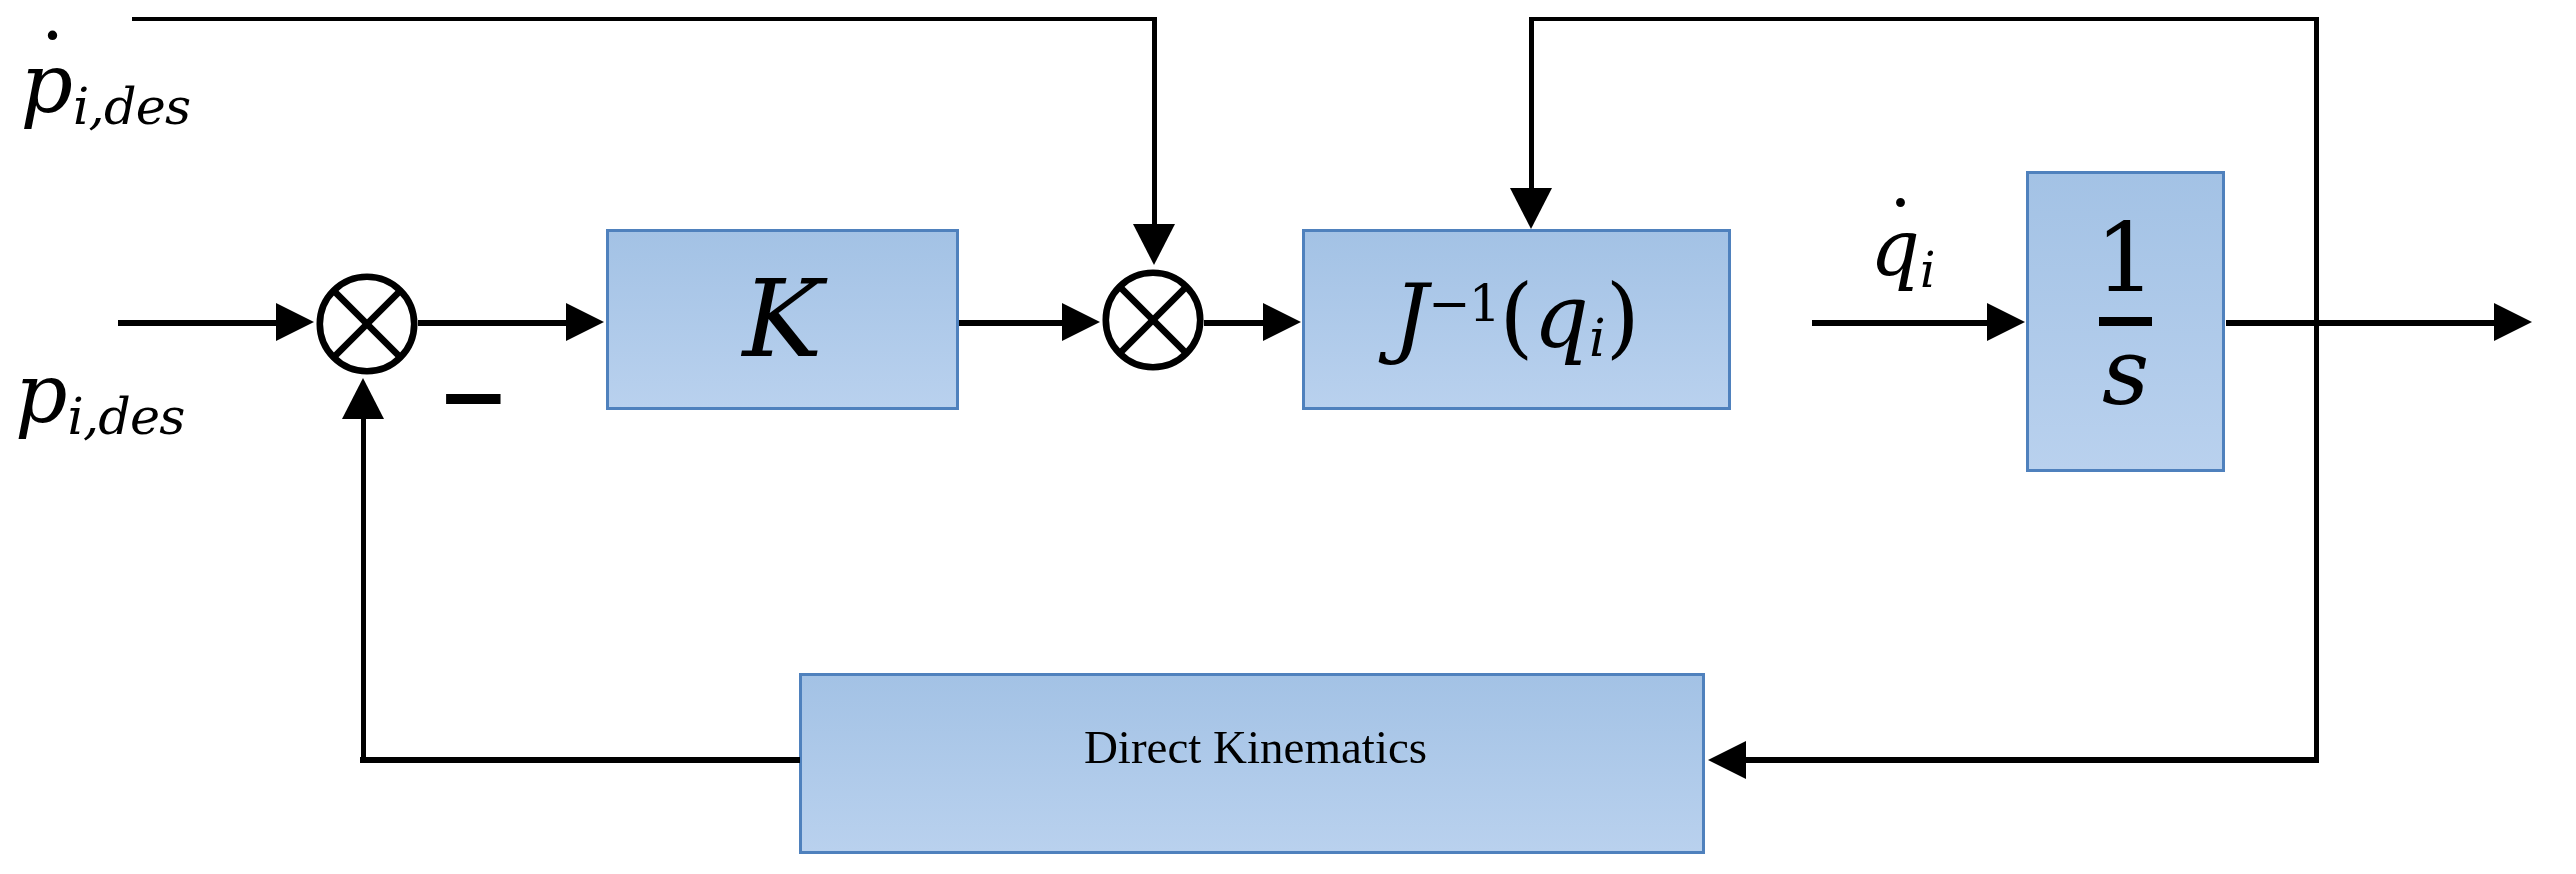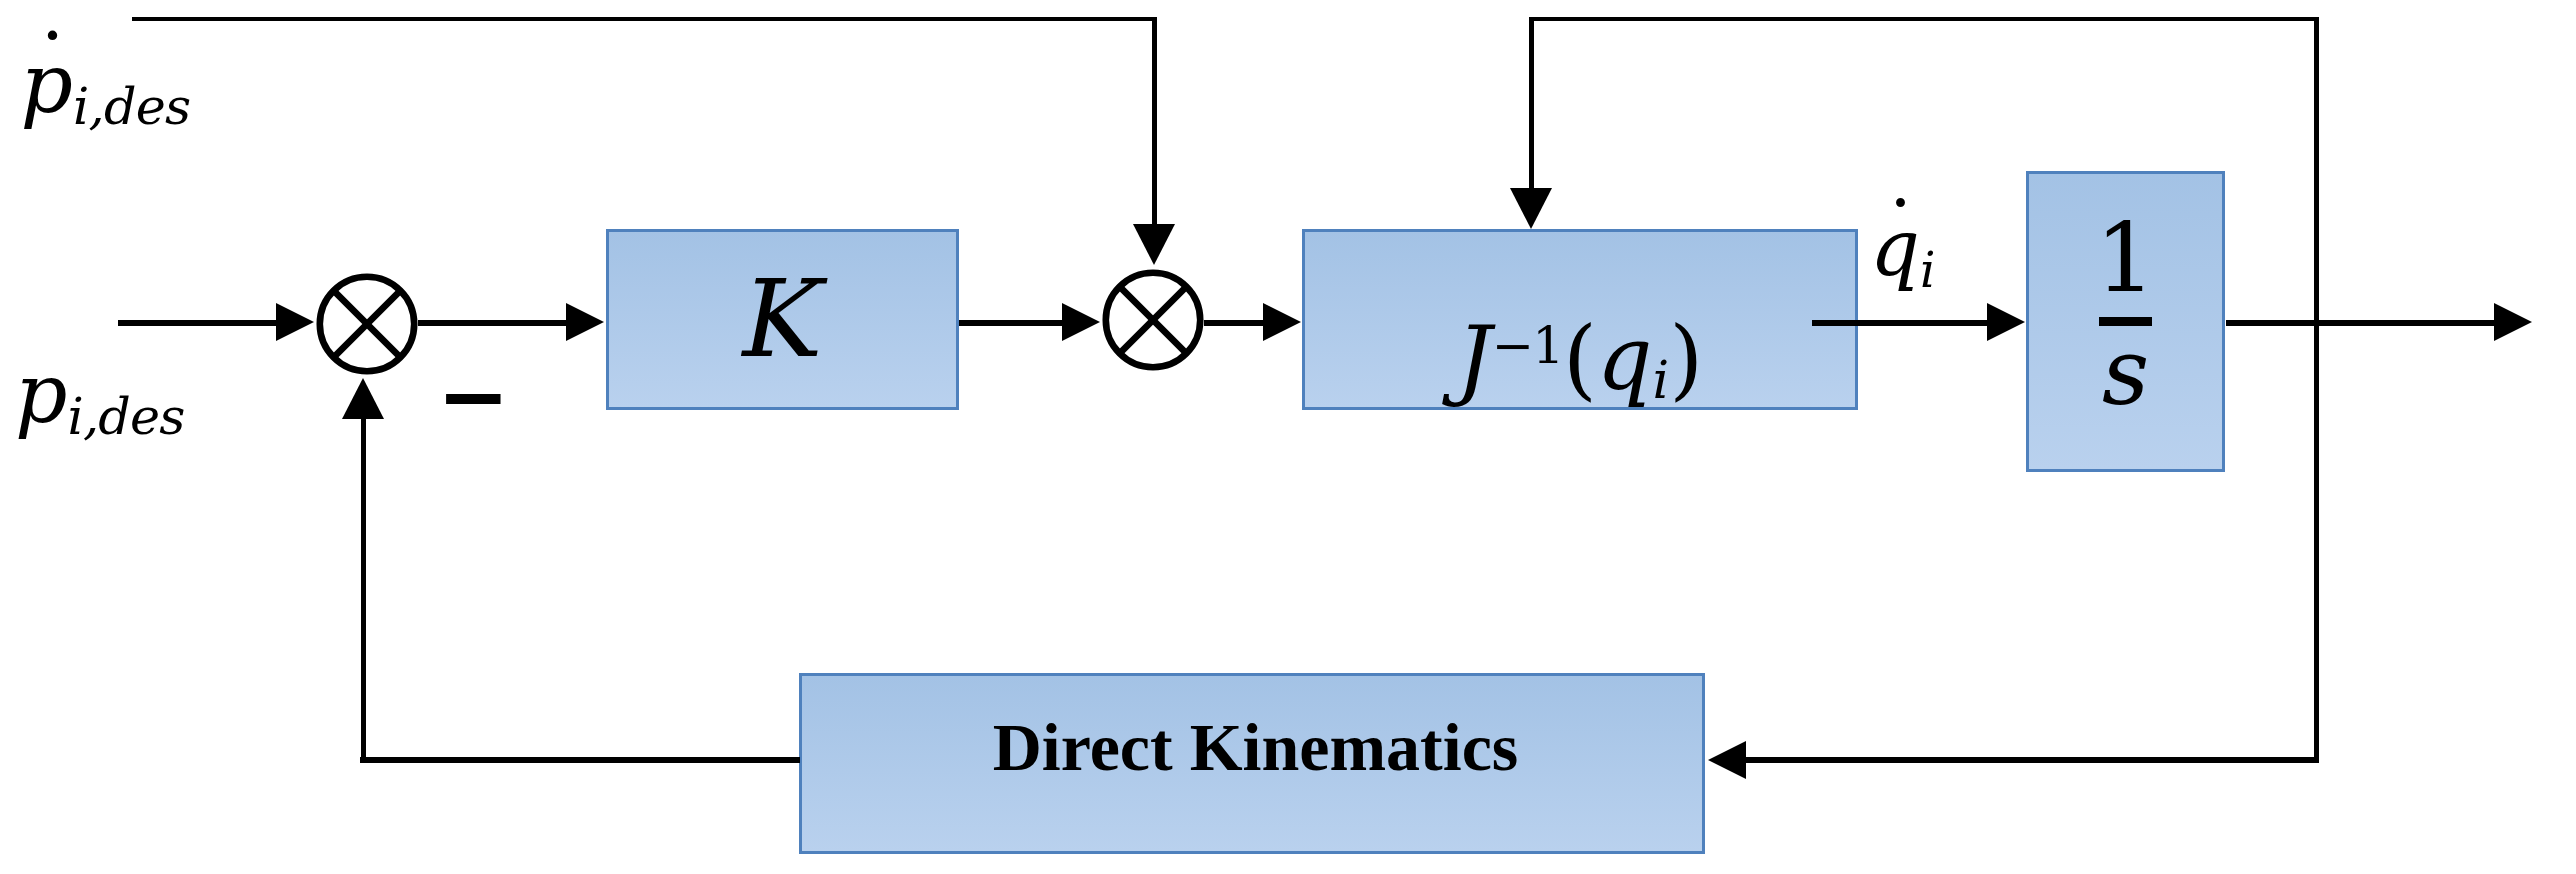--- a/index.html
+++ b/index.html
@@ -26,21 +26,21 @@
 
   
   .block{position:absolute;box-sizing:border-box;border:3.3px solid var(--block-border);
          background:linear-gradient(180deg,var(--block-fill-top) 0%,var(--block-fill-bottom) 100%);
          display:flex;align-items:center;justify-content:center;}
   .k-label{font-style:italic;font-size:107px;line-height:1;}
   .j-label{font-size:87px;line-height:1;white-space:nowrap;}
   .j-label .it{font-style:italic;}
   .j-label .msup{font-size:0.58em;vertical-align:0.52em;letter-spacing:-1.6px;}
   .j-label .msub{font-style:italic;font-size:0.60em;vertical-align:-0.18em;}
-  .dk-label{font-size:68px;font-weight:700;line-height:1;white-space:nowrap;
+  .dk-label{font-size:47px;font-weight:400;line-height:1;white-space:nowrap;
             font-family:"Liberation Serif","DejaVu Serif",serif;margin-left:7px;}
 
   
   .frac{display:flex;flex-direction:column;align-items:center;padding-bottom:18px;}
   .frac .num{font-size:95px;line-height:0.9;}
   .frac .bar{width:53px;height:9px;background:var(--line-color);margin:15px 0 11.5px 0;}
   .frac .den{font-size:92px;font-style:italic;line-height:0.78;}
 
   
   .mlabel{position:absolute;font-style:italic;line-height:1;white-space:nowrap;}
@@ -89,21 +89,21 @@
 
   <svg class="sum" style="left:1100px;top:267px;" width="106" height="106" viewBox="0 0 128 128">
     <circle cx="64" cy="64" r="57" fill="#ffffff" stroke="#000000" stroke-width="8"></circle>
     <line x1="24" y1="24" x2="104" y2="104" stroke="#000000" stroke-width="8"></line>
     <line x1="104" y1="24" x2="24" y2="104" stroke="#000000" stroke-width="8"></line>
   </svg>
 
   <div class="line" style="left:1204px;top:320px;width:59px;height:5.8px;"></div>
   <div class="arr r" style="left:1263px;top:303px;"></div>
 
-  <div class="block" style="left:1302px;top:229px;width:556px;height:181px;align-items:flex-end;">
+  <div class="block" style="left:1302px;top:229px;width:429px;height:181px;">
     <span class="j-label"><span class="it">J</span><span class="msup">−1</span><span>(</span><span class="it">q</span><span class="msub">i</span><span>)</span></span>
   </div>
 
   <div class="line" style="left:1812px;top:320px;width:175px;height:5.8px;"></div>
   <div class="arr r" style="left:1987px;top:303px;"></div>
 
   <div class="block" style="left:2026px;top:171px;width:199px;height:301px;">
     <div class="frac">
       <span class="num">1</span>
       <div class="bar"></div>

